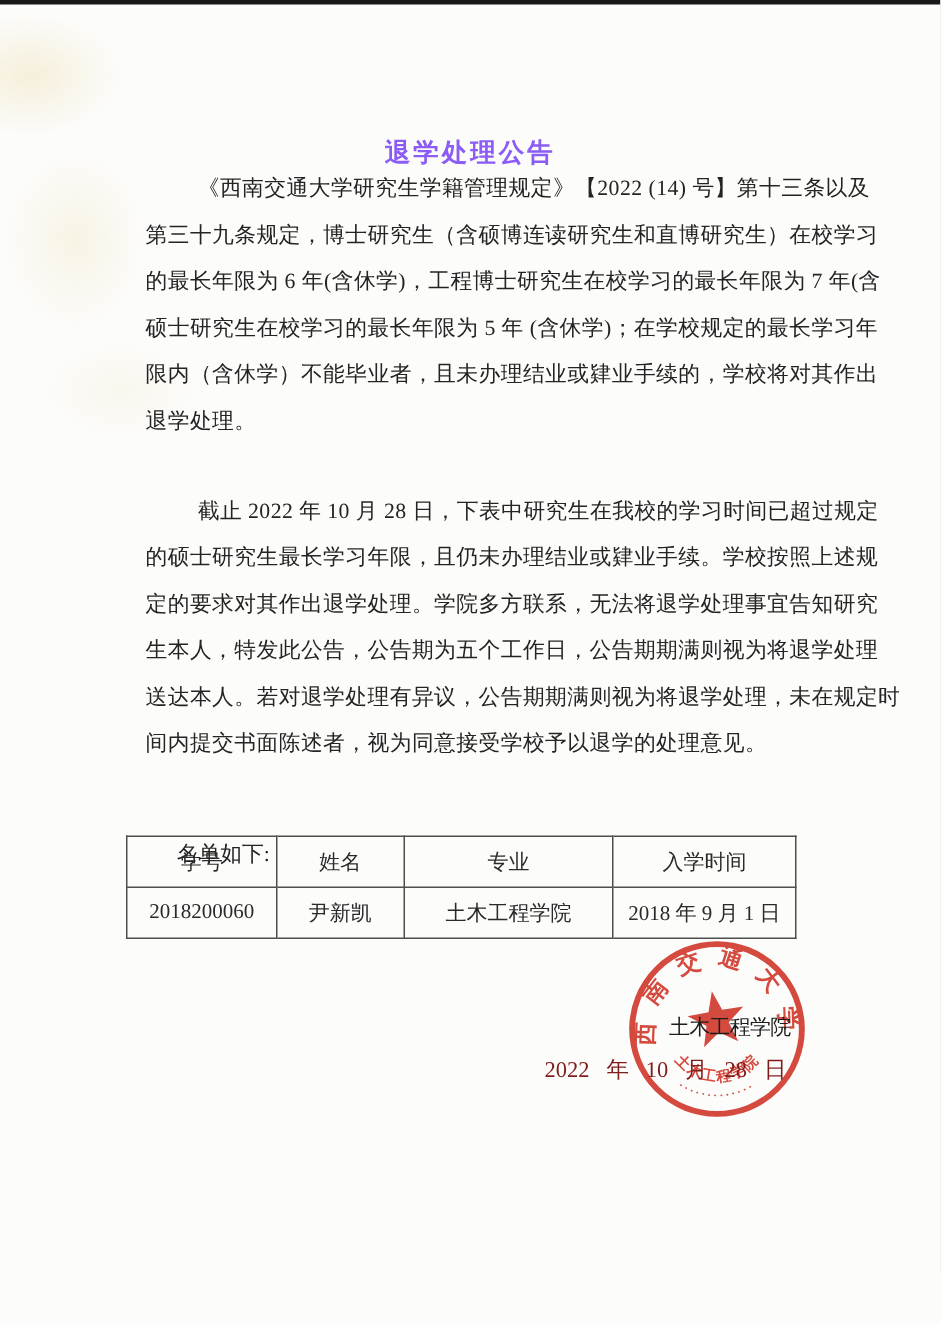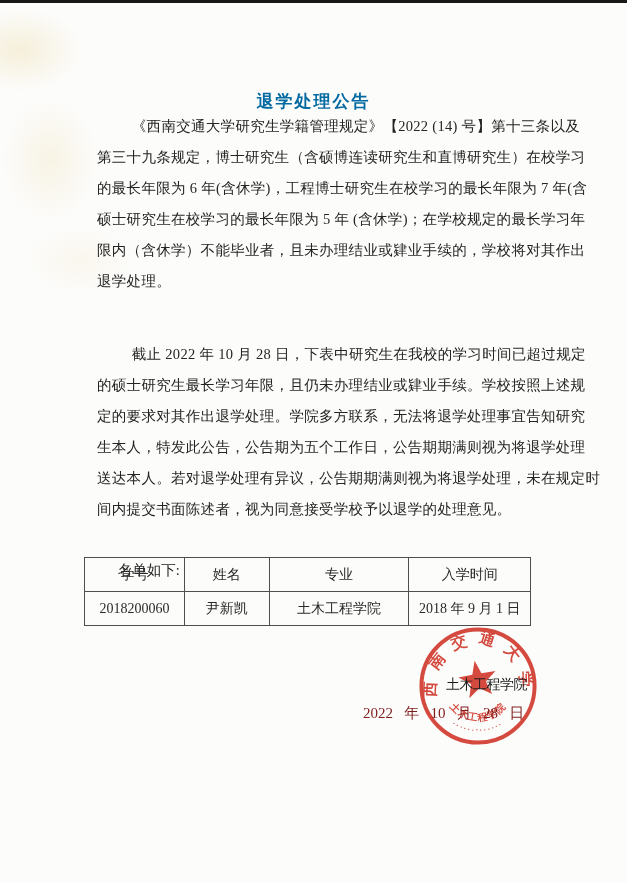--- a/index.html
+++ b/index.html
@@ -22,25 +22,25 @@
       radial-gradient(ellipse 90px 60px at 60px 50px, rgba(240,228,190,.55), rgba(240,228,190,0) 70%),
       radial-gradient(ellipse 70px 90px at 90px 160px, rgba(242,232,200,.45), rgba(242,232,200,0) 70%),
       radial-gradient(ellipse 80px 50px at 120px 260px, rgba(244,236,210,.35), rgba(244,236,210,0) 70%);
     pointer-events:none;
   }
   .doc-title {
     position:absolute; left:0; top:90px; width:627px;
     text-align:center;
     font-size:17px; font-weight:bold; letter-spacing:2px;
     font-family:"Liberation Sans","DejaVu Sans",sans-serif;
-    color:#0369a1;
+    color:#8b5cf6;
   }
   .para { position:absolute; left:97px; width:448px; font-size:14.5px; }
   .para-1 { top:111px; }
-  .para-2 { top:339px; }
+  .para-2 { top:326px; }
   .line {
     height:31px; line-height:31px;
     text-align:justify; text-align-last:justify;
     text-justify:inter-character;
     letter-spacing:.3px;
     white-space:nowrap;
   }
   .line.last { text-align-last:left; white-space:normal; }
   .line.indent { text-indent:2.4em; }
   .list-label {

